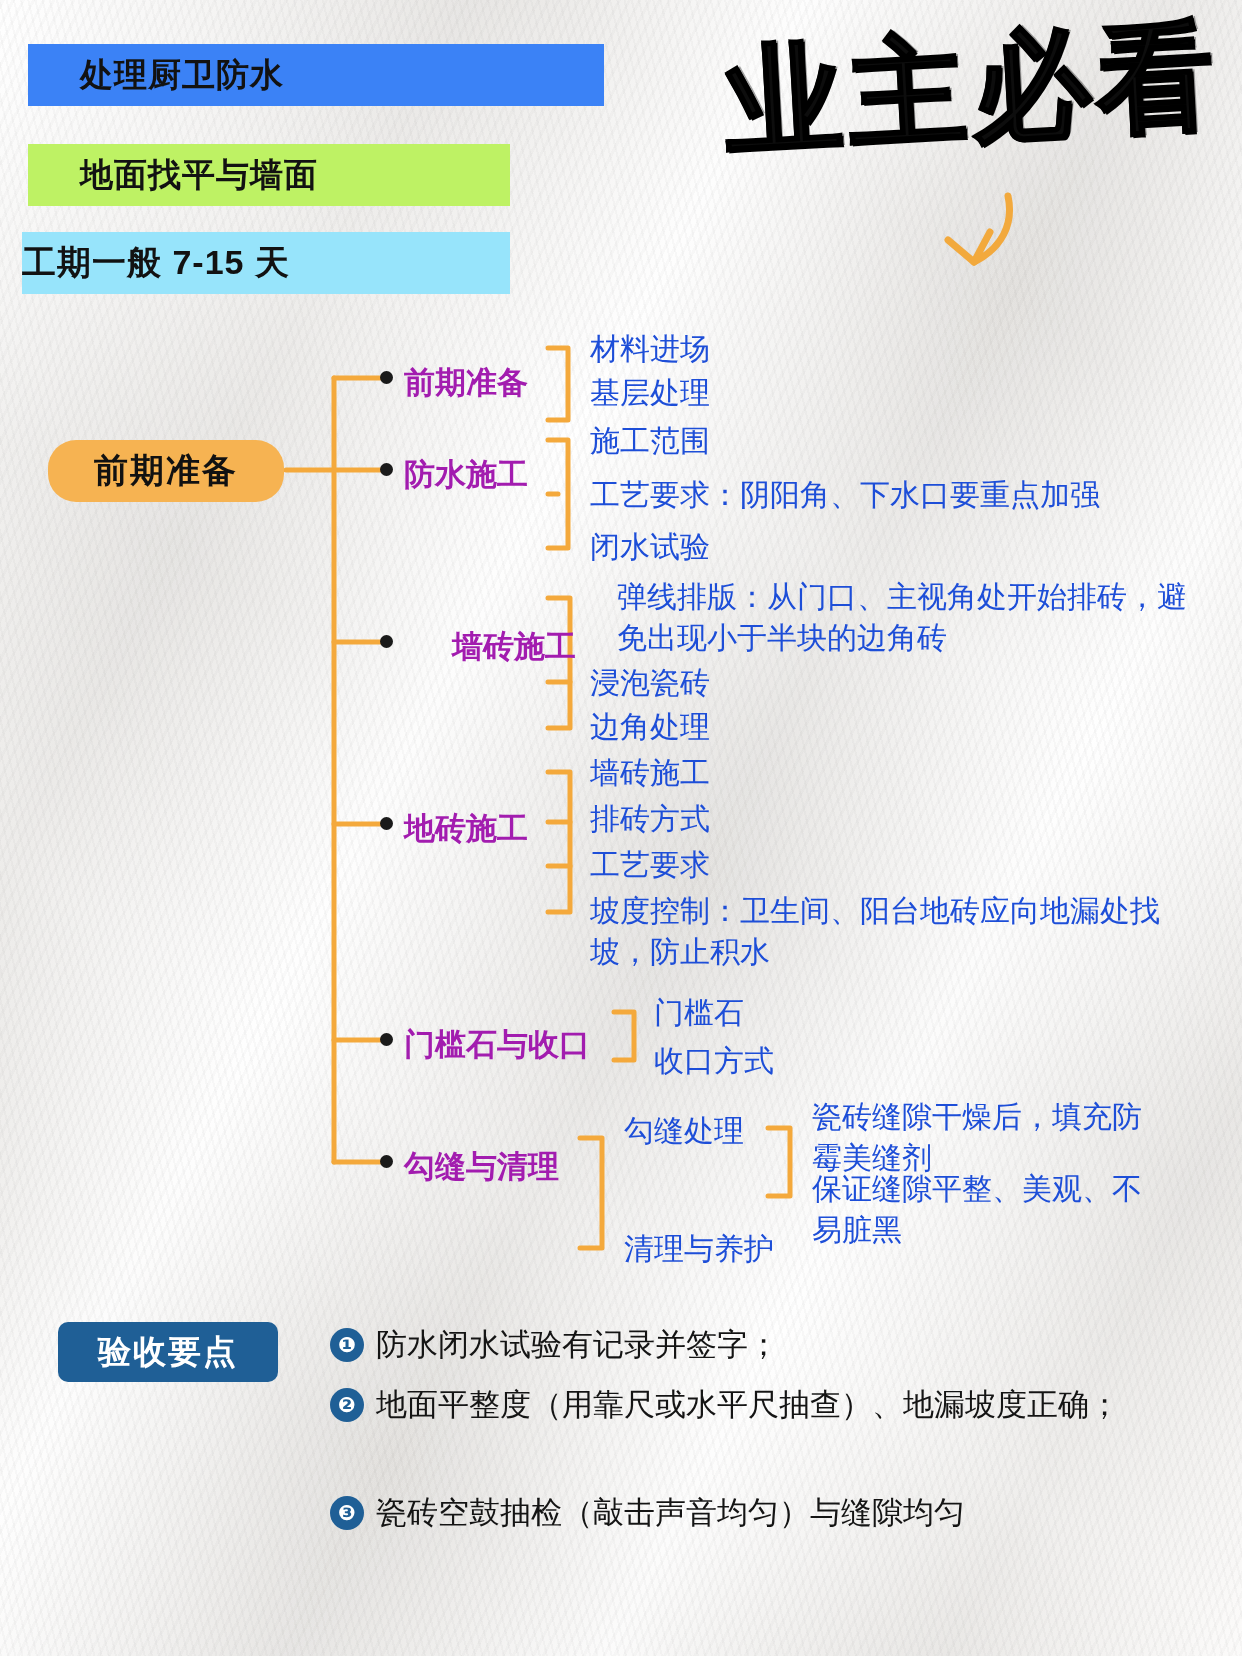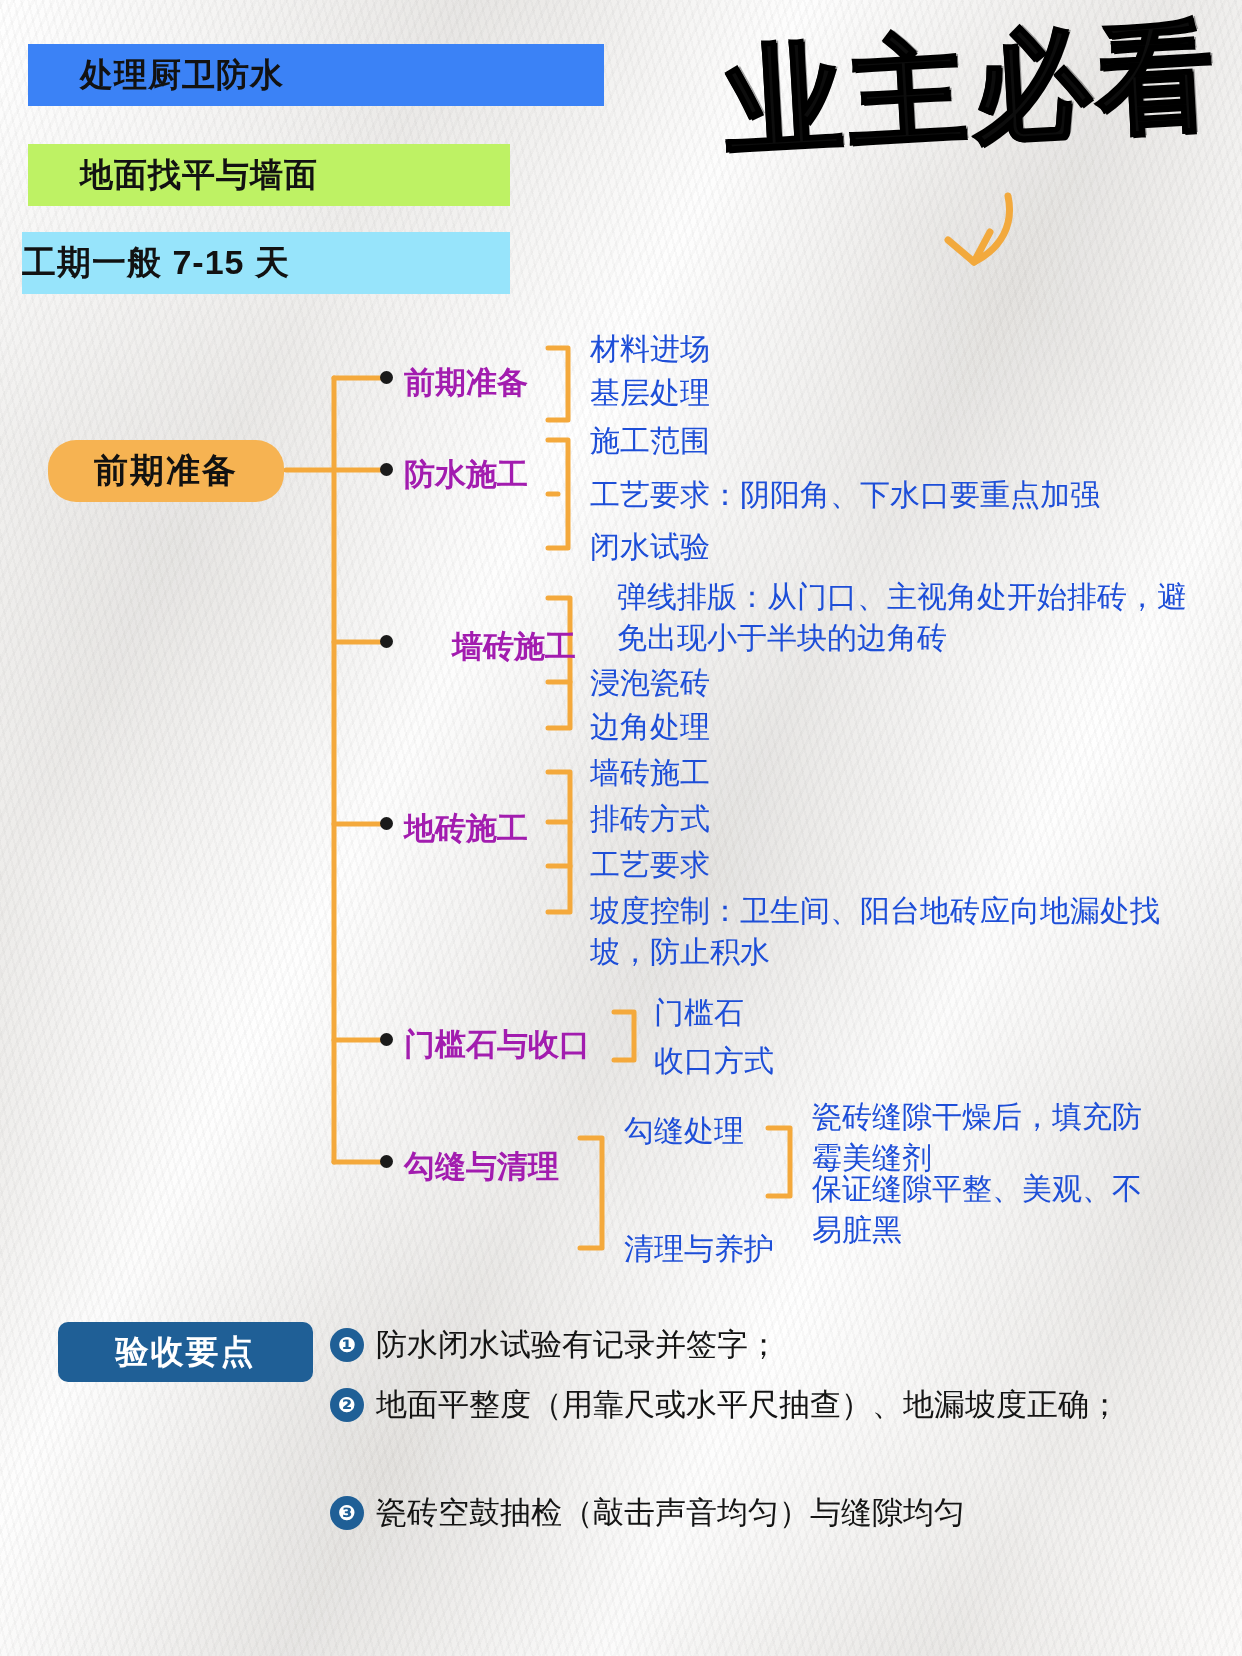--- a/index.html
+++ b/index.html
@@ -47,21 +47,21 @@
   }
 
   
   .pill{
     position:absolute;background:#f6b352;border-radius:28px;
     display:flex;align-items:center;justify-content:center;
     font-size:34px;font-weight:bold;color:#111;letter-spacing:2px;
   }
   .pill-main{left:48px;top:440px;width:236px;height:62px;}
   .pill-check{
-    left:58px;top:1322px;width:255px;height:60px;background:#1f5f96;color:#fff;
+    left:58px;top:1322px;width:220px;height:60px;background:#1f5f96;color:#fff;
     border-radius:10px;font-size:33px;letter-spacing:2px;
     display:flex;align-items:center;justify-content:center;position:absolute;font-weight:bold;
   }
 
   
   .b1{
     position:absolute;font-size:31px;font-weight:bold;color:#a21caf;white-space:nowrap;
   }
   .dot{
     position:absolute;width:13px;height:13px;border-radius:50%;background:#1a1a1a;

